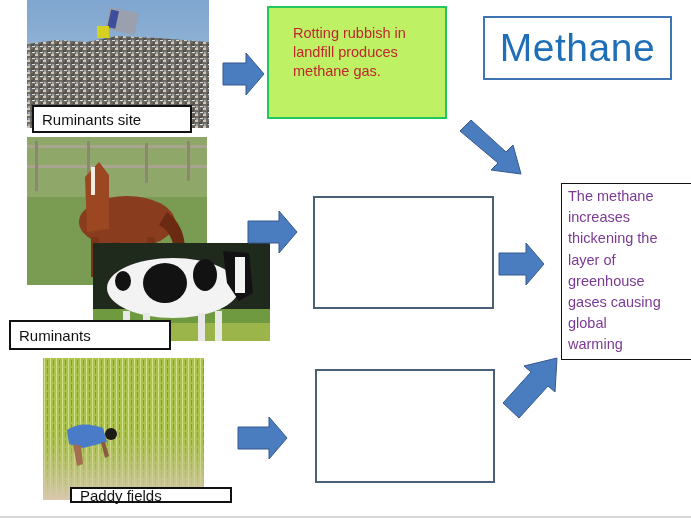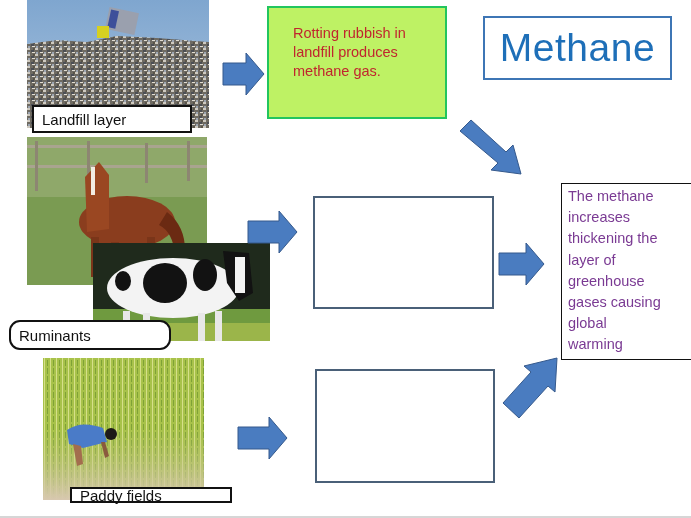--- a/index.html
+++ b/index.html
@@ -46,21 +46,21 @@
       </pattern>
     </defs>
     <rect width="182" height="128" fill="url(#sky1)"></rect>
     <path d="M0,44 L30,40 L60,42 L90,36 L130,38 L182,42 L182,128 L0,128 Z" fill="url(#trash)"></path>
     <rect x="80" y="10" width="30" height="22" fill="#9aa0ae" transform="rotate(12 95 21)"></rect>
     <rect x="82" y="12" width="8" height="18" fill="#3d4f9a" transform="rotate(12 95 21)"></rect>
     <rect x="70" y="26" width="12" height="12" fill="#d6d020"></rect>
   </svg>
 </div>
 <div class="label-box" style="left:32px; top:105px; width:160px; height:28px;">
-  <span>Landfill layer</span>
+  <span>Ruminants site</span>
 </div>
 
 <svg class="arrow" style="left:222px; top:52px;" width="44" height="44" viewBox="0 0 44 44">
   <polygon points="1,11 24,11 24,1 42,22 24,43 24,33 1,33" fill="#4a7cc0" stroke="#35598c" stroke-width="1"></polygon>
 </svg>
 
 <div class="red-box" style="left:267px; top:6px; width:180px; height:113px;">
   <div class="red-text">Rotting rubbish in
 landfill produces
 methane gas.</div>
@@ -103,21 +103,21 @@
     <ellipse cx="30" cy="38" rx="8" ry="10" fill="#121212"></ellipse>
     <ellipse cx="112" cy="32" rx="12" ry="16" fill="#121212"></ellipse>
     <path d="M130,8 L156,10 L160,50 L146,58 L134,40 Z" fill="#121212"></path>
     <rect x="142" y="14" width="10" height="36" fill="#f3f3f3"></rect>
     <rect x="30" y="68" width="7" height="30" fill="#e8e8e8"></rect>
     <rect x="50" y="70" width="7" height="28" fill="#e8e8e8"></rect>
     <rect x="105" y="70" width="7" height="28" fill="#e8e8e8"></rect>
     <rect x="122" y="68" width="7" height="30" fill="#e8e8e8"></rect>
   </svg>
 </div>
-<div class="label-box" style="left:9px; top:320px; width:162px; height:30px;border-radius:11px;">
+<div class="label-box" style="left:9px; top:320px; width:162px; height:30px;">
   <span>Ruminants</span>
 </div>
 
 <svg class="arrow" style="left:247px; top:210px;" width="52" height="44" viewBox="0 0 52 44">
   <polygon points="1,11 32,11 32,1 50,22 32,43 32,33 1,33" fill="#4a7cc0" stroke="#35598c" stroke-width="1"></polygon>
 </svg>
 
 <div class="empty-box" style="left:313px; top:196px; width:181px; height:113px;"></div>
 
 <svg class="arrow" style="left:498px; top:242px;" width="48" height="44" viewBox="0 0 48 44">

